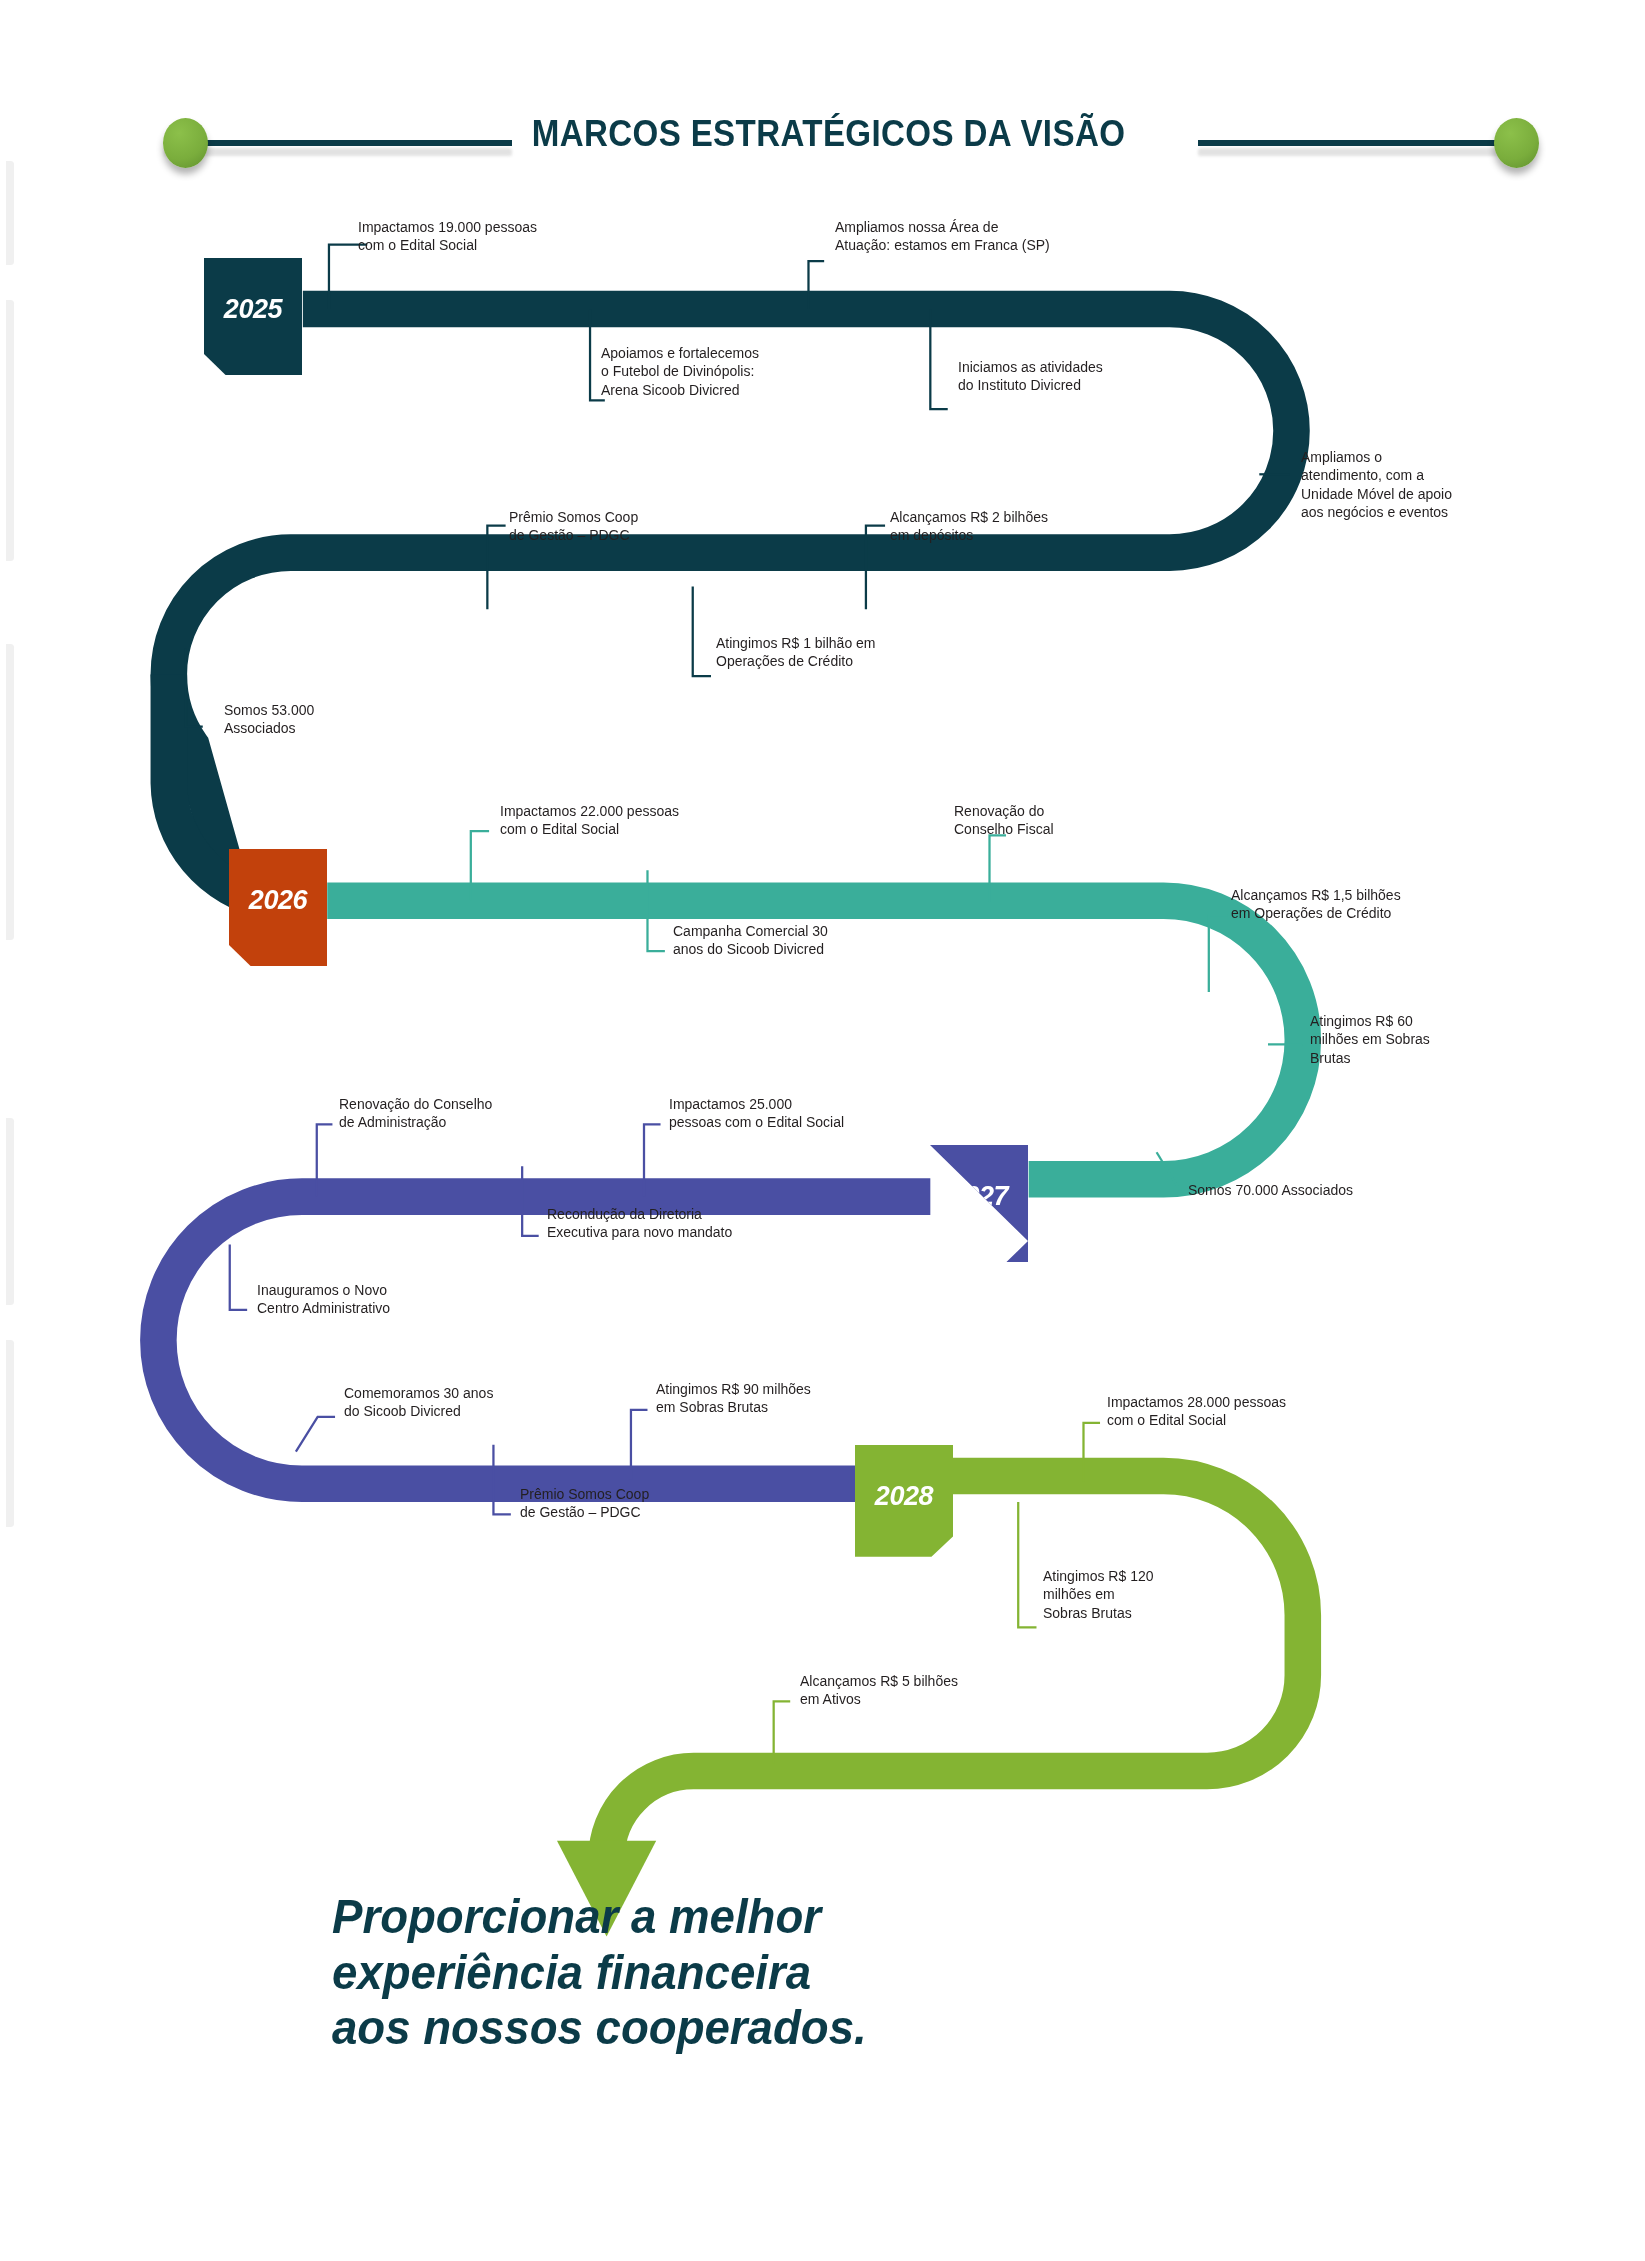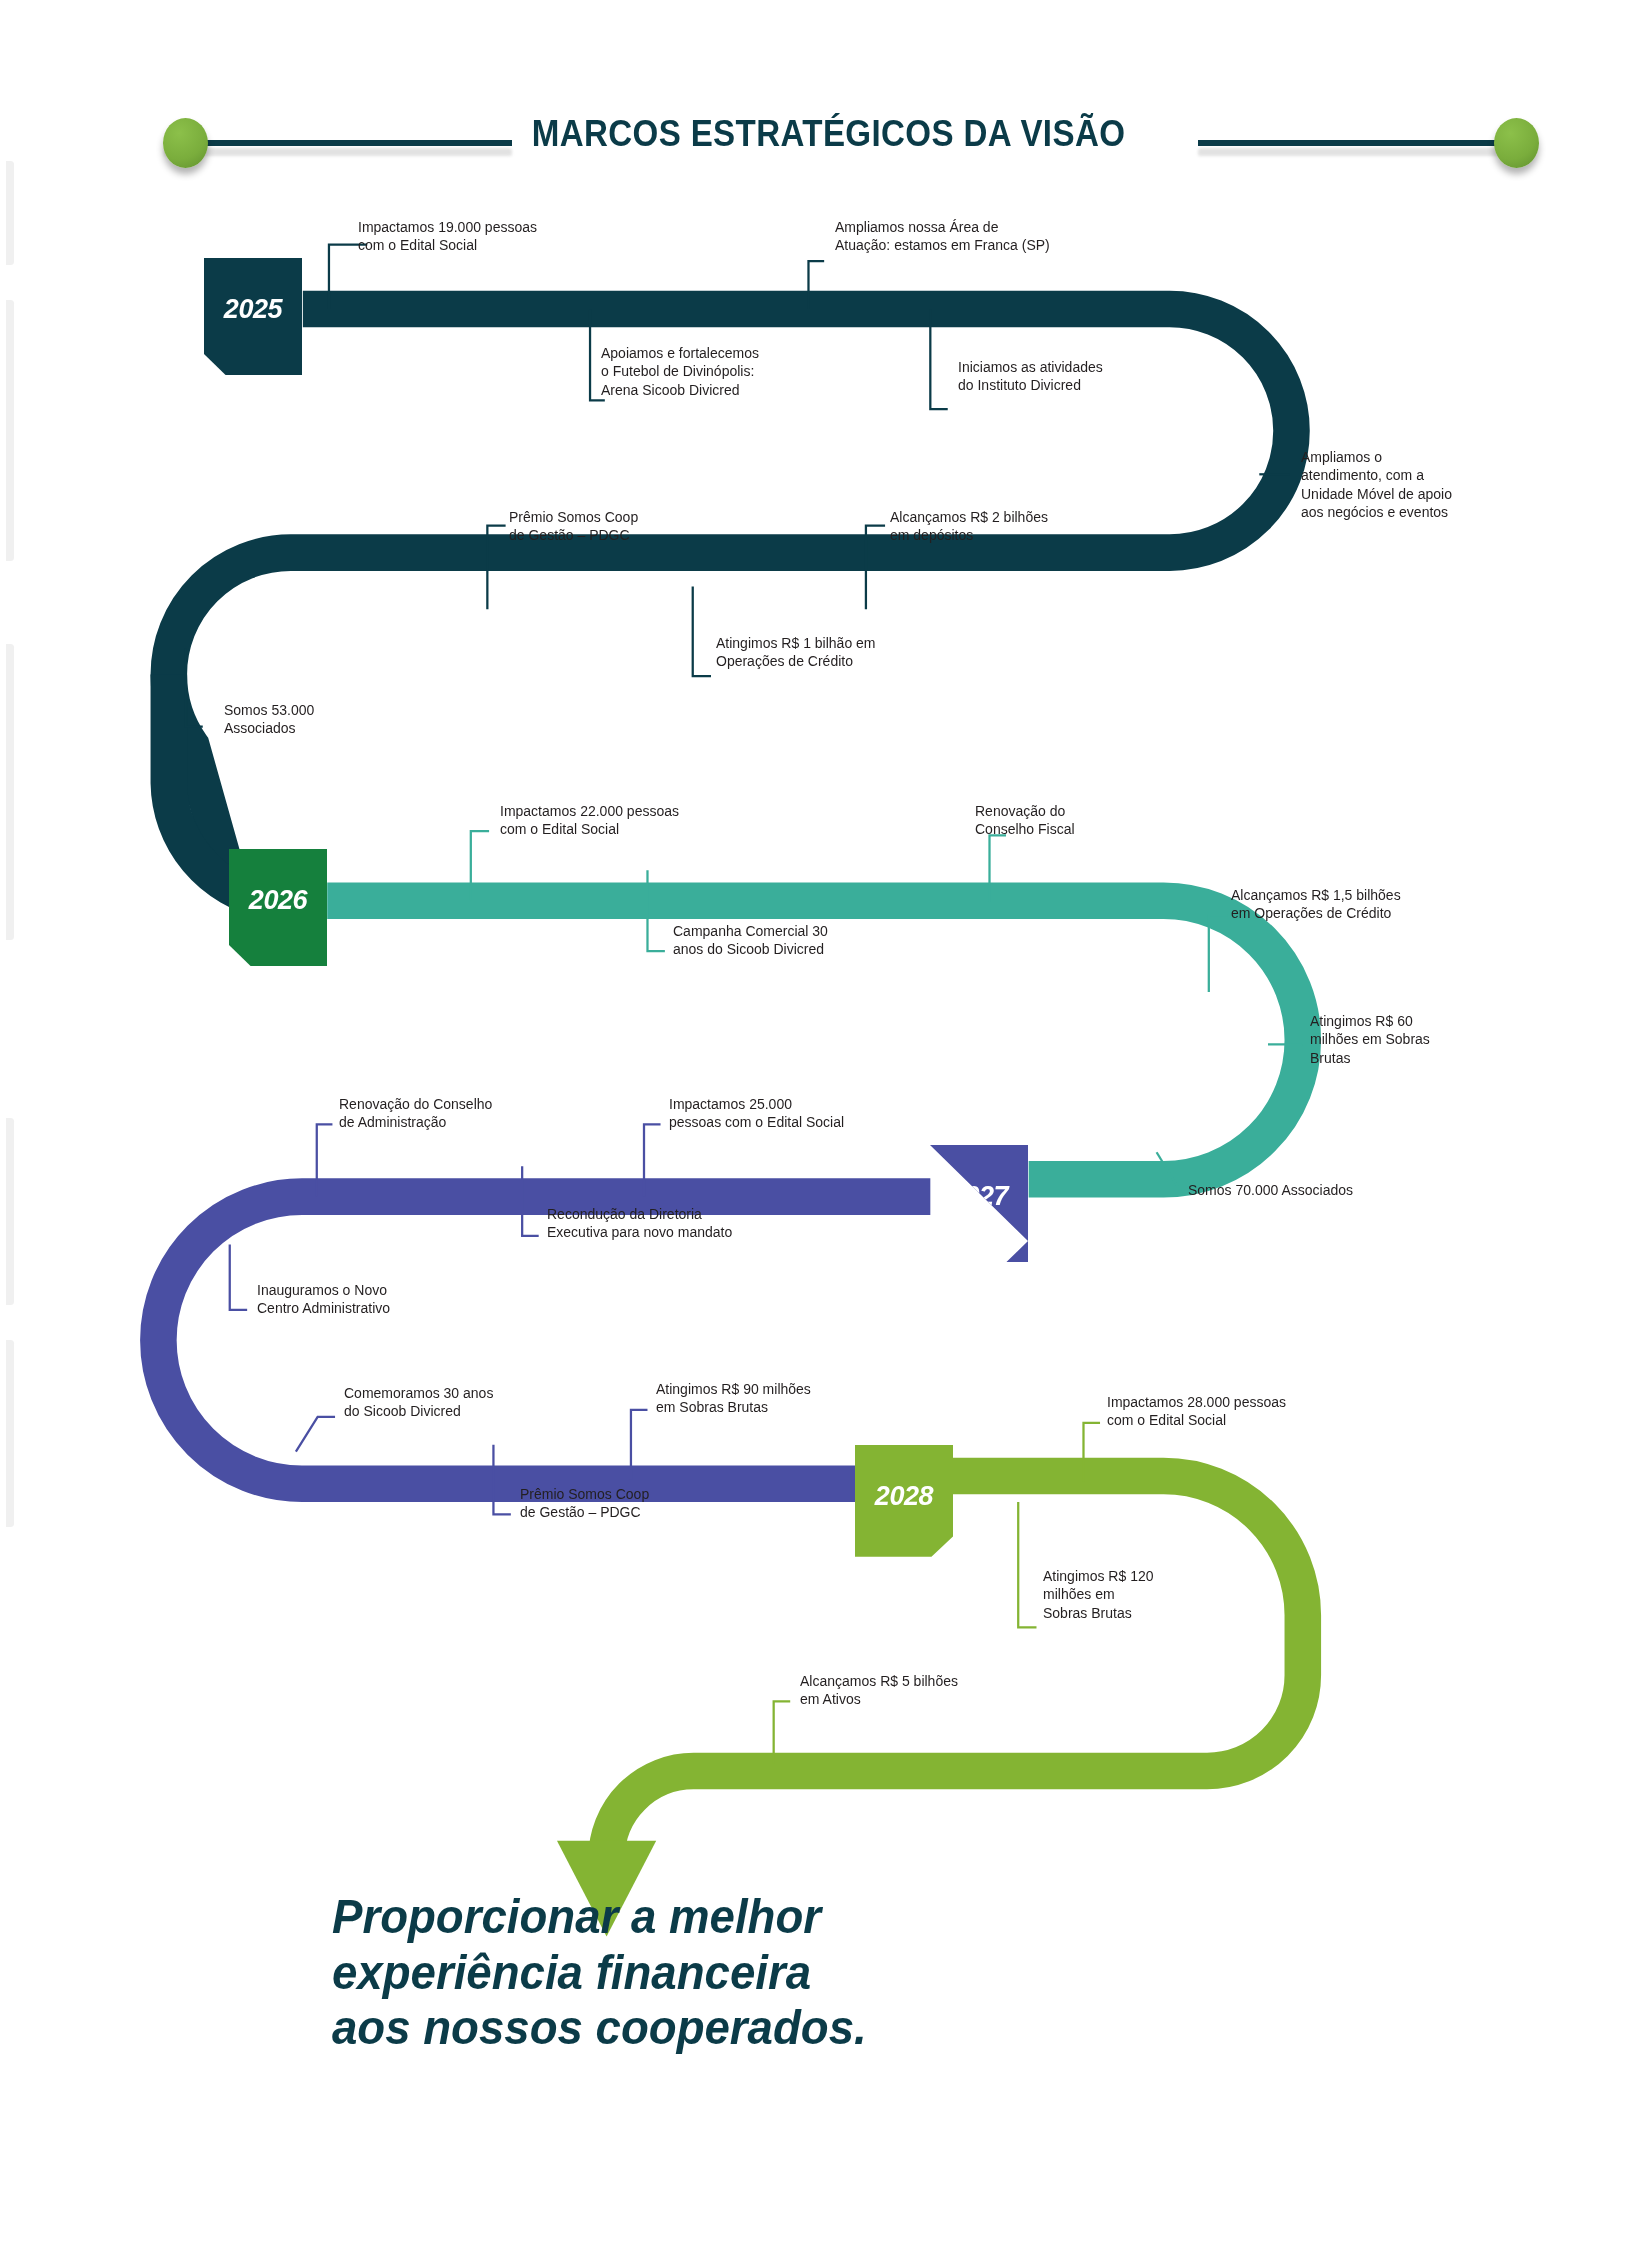--- a/index.html
+++ b/index.html
@@ -94,21 +94,21 @@
   .badge-2025 {
     width: 98px; height: 103px;
     left: 198px; top: 258px;
     background: #0b3b48;
     clip-path: polygon(0 0, 100% 0, 100% 100%, 22% 100%, 0 82%);
     padding-bottom: 14px;
   }
   .badge-2026 {
     width: 98px; height: 103px;
     left: 223px; top: 849px;
-    background: #15803d;
+    background: #c2410c;
     clip-path: polygon(0 0, 100% 0, 100% 100%, 22% 100%, 0 82%);
     padding-bottom: 14px;
   }
   .badge-2027 {
     width: 98px; height: 103px;
     left: 924px; top: 1145px;
     background: #4a4fa3;
     clip-path: polygon(0 0, 100% 0, 100% 100%, 78% 100%, 100% 82%);
     padding-bottom: 14px;
   }
@@ -263,21 +263,21 @@
 de Gestão – PDGC</div>
   <div class="note" style="left:884px; top:508px;">Alcançamos R$ 2 bilhões
 em depósitos</div>
   <div class="note" style="left:710px; top:634px;">Atingimos R$ 1 bilhão em
 Operações de Crédito</div>
   <div class="note" style="left:218px; top:701px;">Somos 53.000
 Associados</div>
 
   <div class="note" style="left:494px; top:802px;">Impactamos 22.000 pessoas
 com o Edital Social</div>
-  <div class="note" style="left:969px; top:802px;">Renovação do
+  <div class="note" style="left:948px; top:802px;">Renovação do
 Conselho Fiscal</div>
   <div class="note" style="left:667px; top:922px;">Campanha Comercial 30
 anos do Sicoob Divicred</div>
   <div class="note" style="left:1225px; top:886px;">Alcançamos R$ 1,5 bilhões
 em Operações de Crédito</div>
   <div class="note" style="left:1304px; top:1012px;">Atingimos R$ 60
 milhões em Sobras
 Brutas</div>
   <div class="note" style="left:1182px; top:1181px;">Somos 70.000 Associados</div>
 

